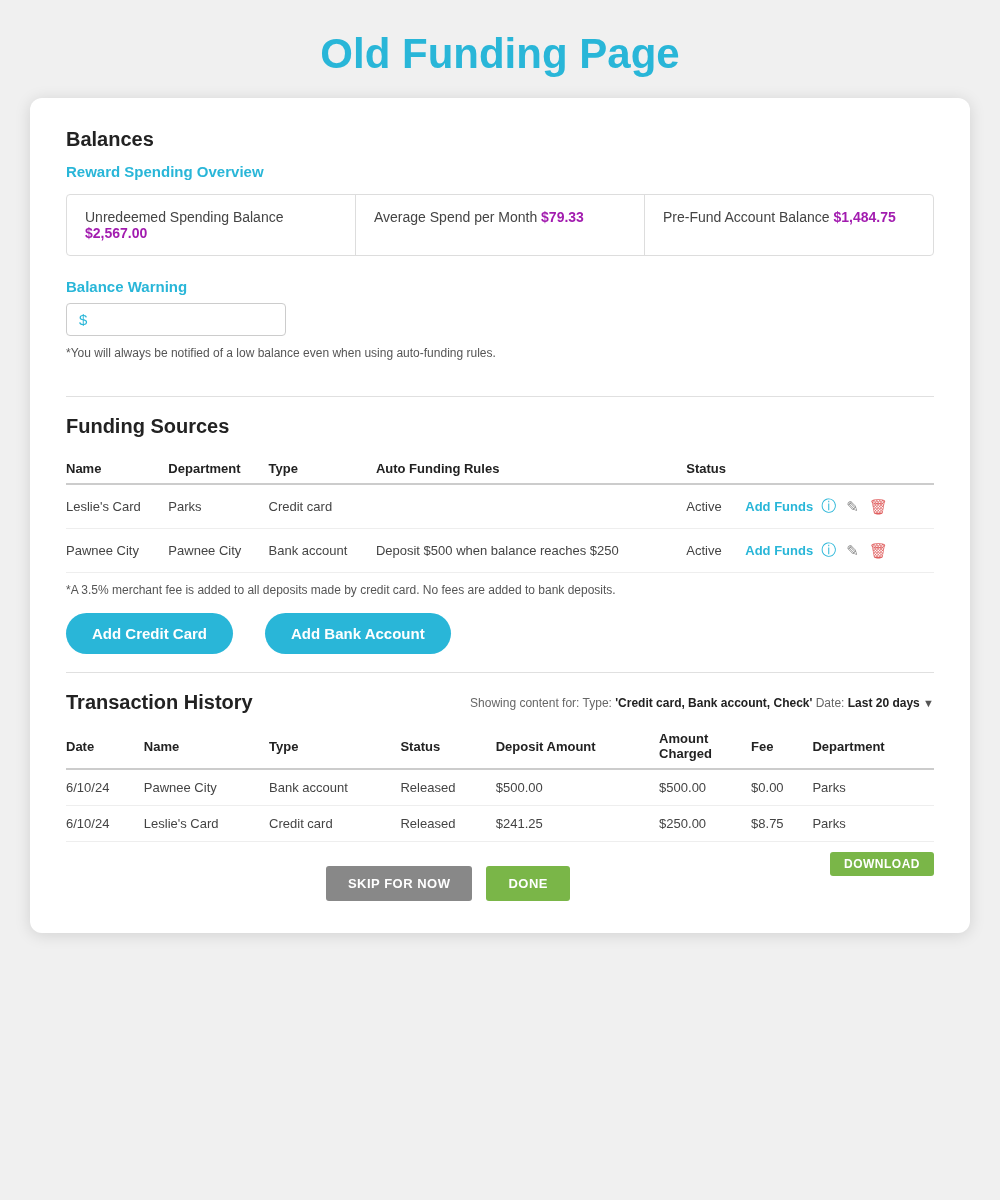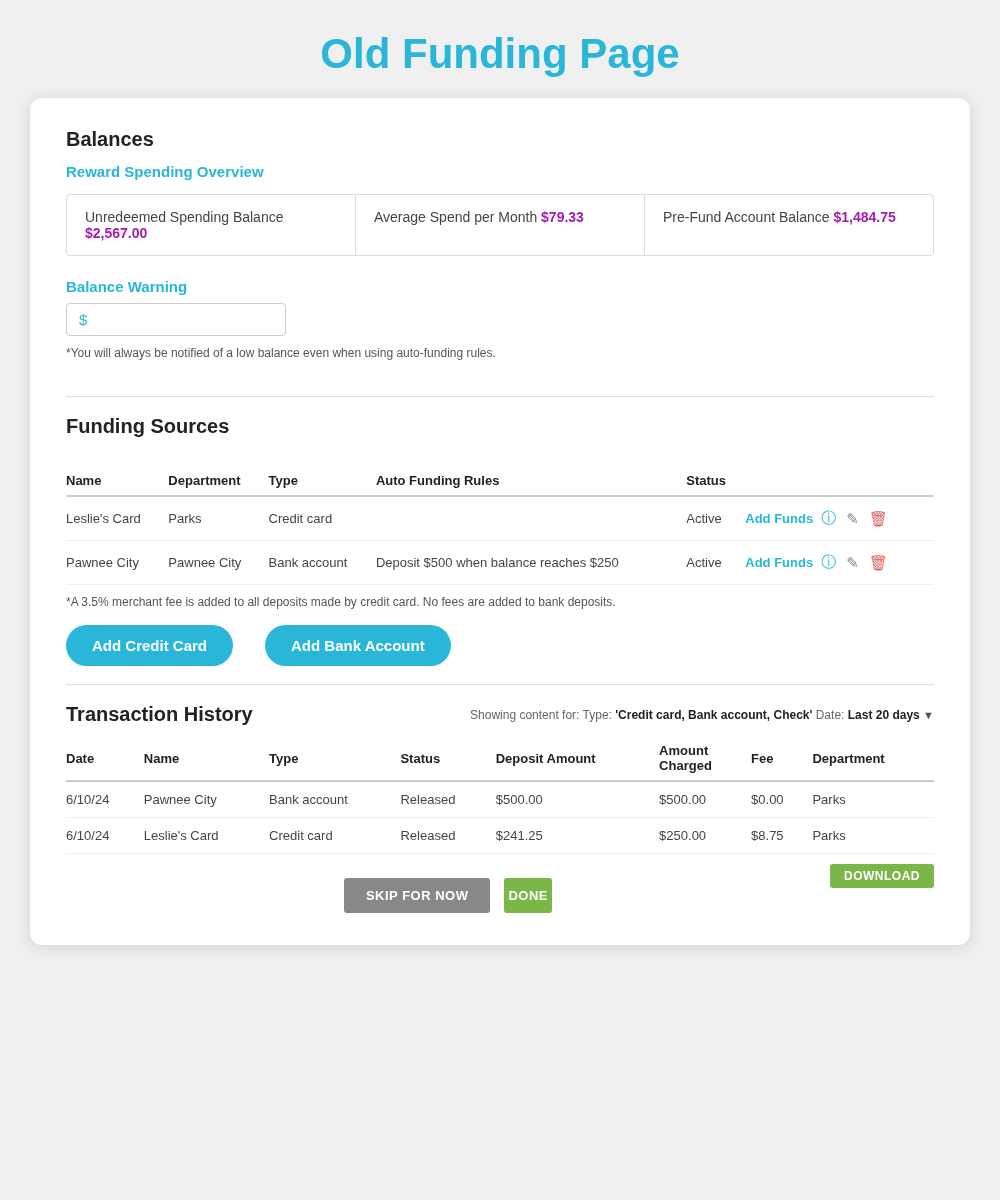--- a/index.html
+++ b/index.html
@@ -90,21 +90,21 @@
     }
     .divider {
       border: none;
       border-top: 1px solid #e0e0e0;
       margin: 18px 0;
     }
     .funding-title {
       font-size: 20px;
       font-weight: 700;
       color: #222;
-      margin-bottom: 28px;
+      margin-bottom: 16px;
     }
     table {
       width: 100%;
       border-collapse: collapse;
       font-size: 13px;
     }
     thead th {
       font-weight: 700;
       color: #222;
       text-align: left;
@@ -215,21 +215,21 @@
       font-weight: 600;
       cursor: pointer;
       letter-spacing: 0.5px;
       text-transform: uppercase;
     }
     .btn-done {
       background: #7ab648;
       color: #fff;
       border: none;
       border-radius: 3px;
-      padding: 10px 4px;
+      padding: 10px 22px;
       font-size: 13px;
       font-weight: 600;
       cursor: pointer;
       letter-spacing: 0.5px;
       text-transform: uppercase;
     }
   </style>
 </head>
 <body>
 

